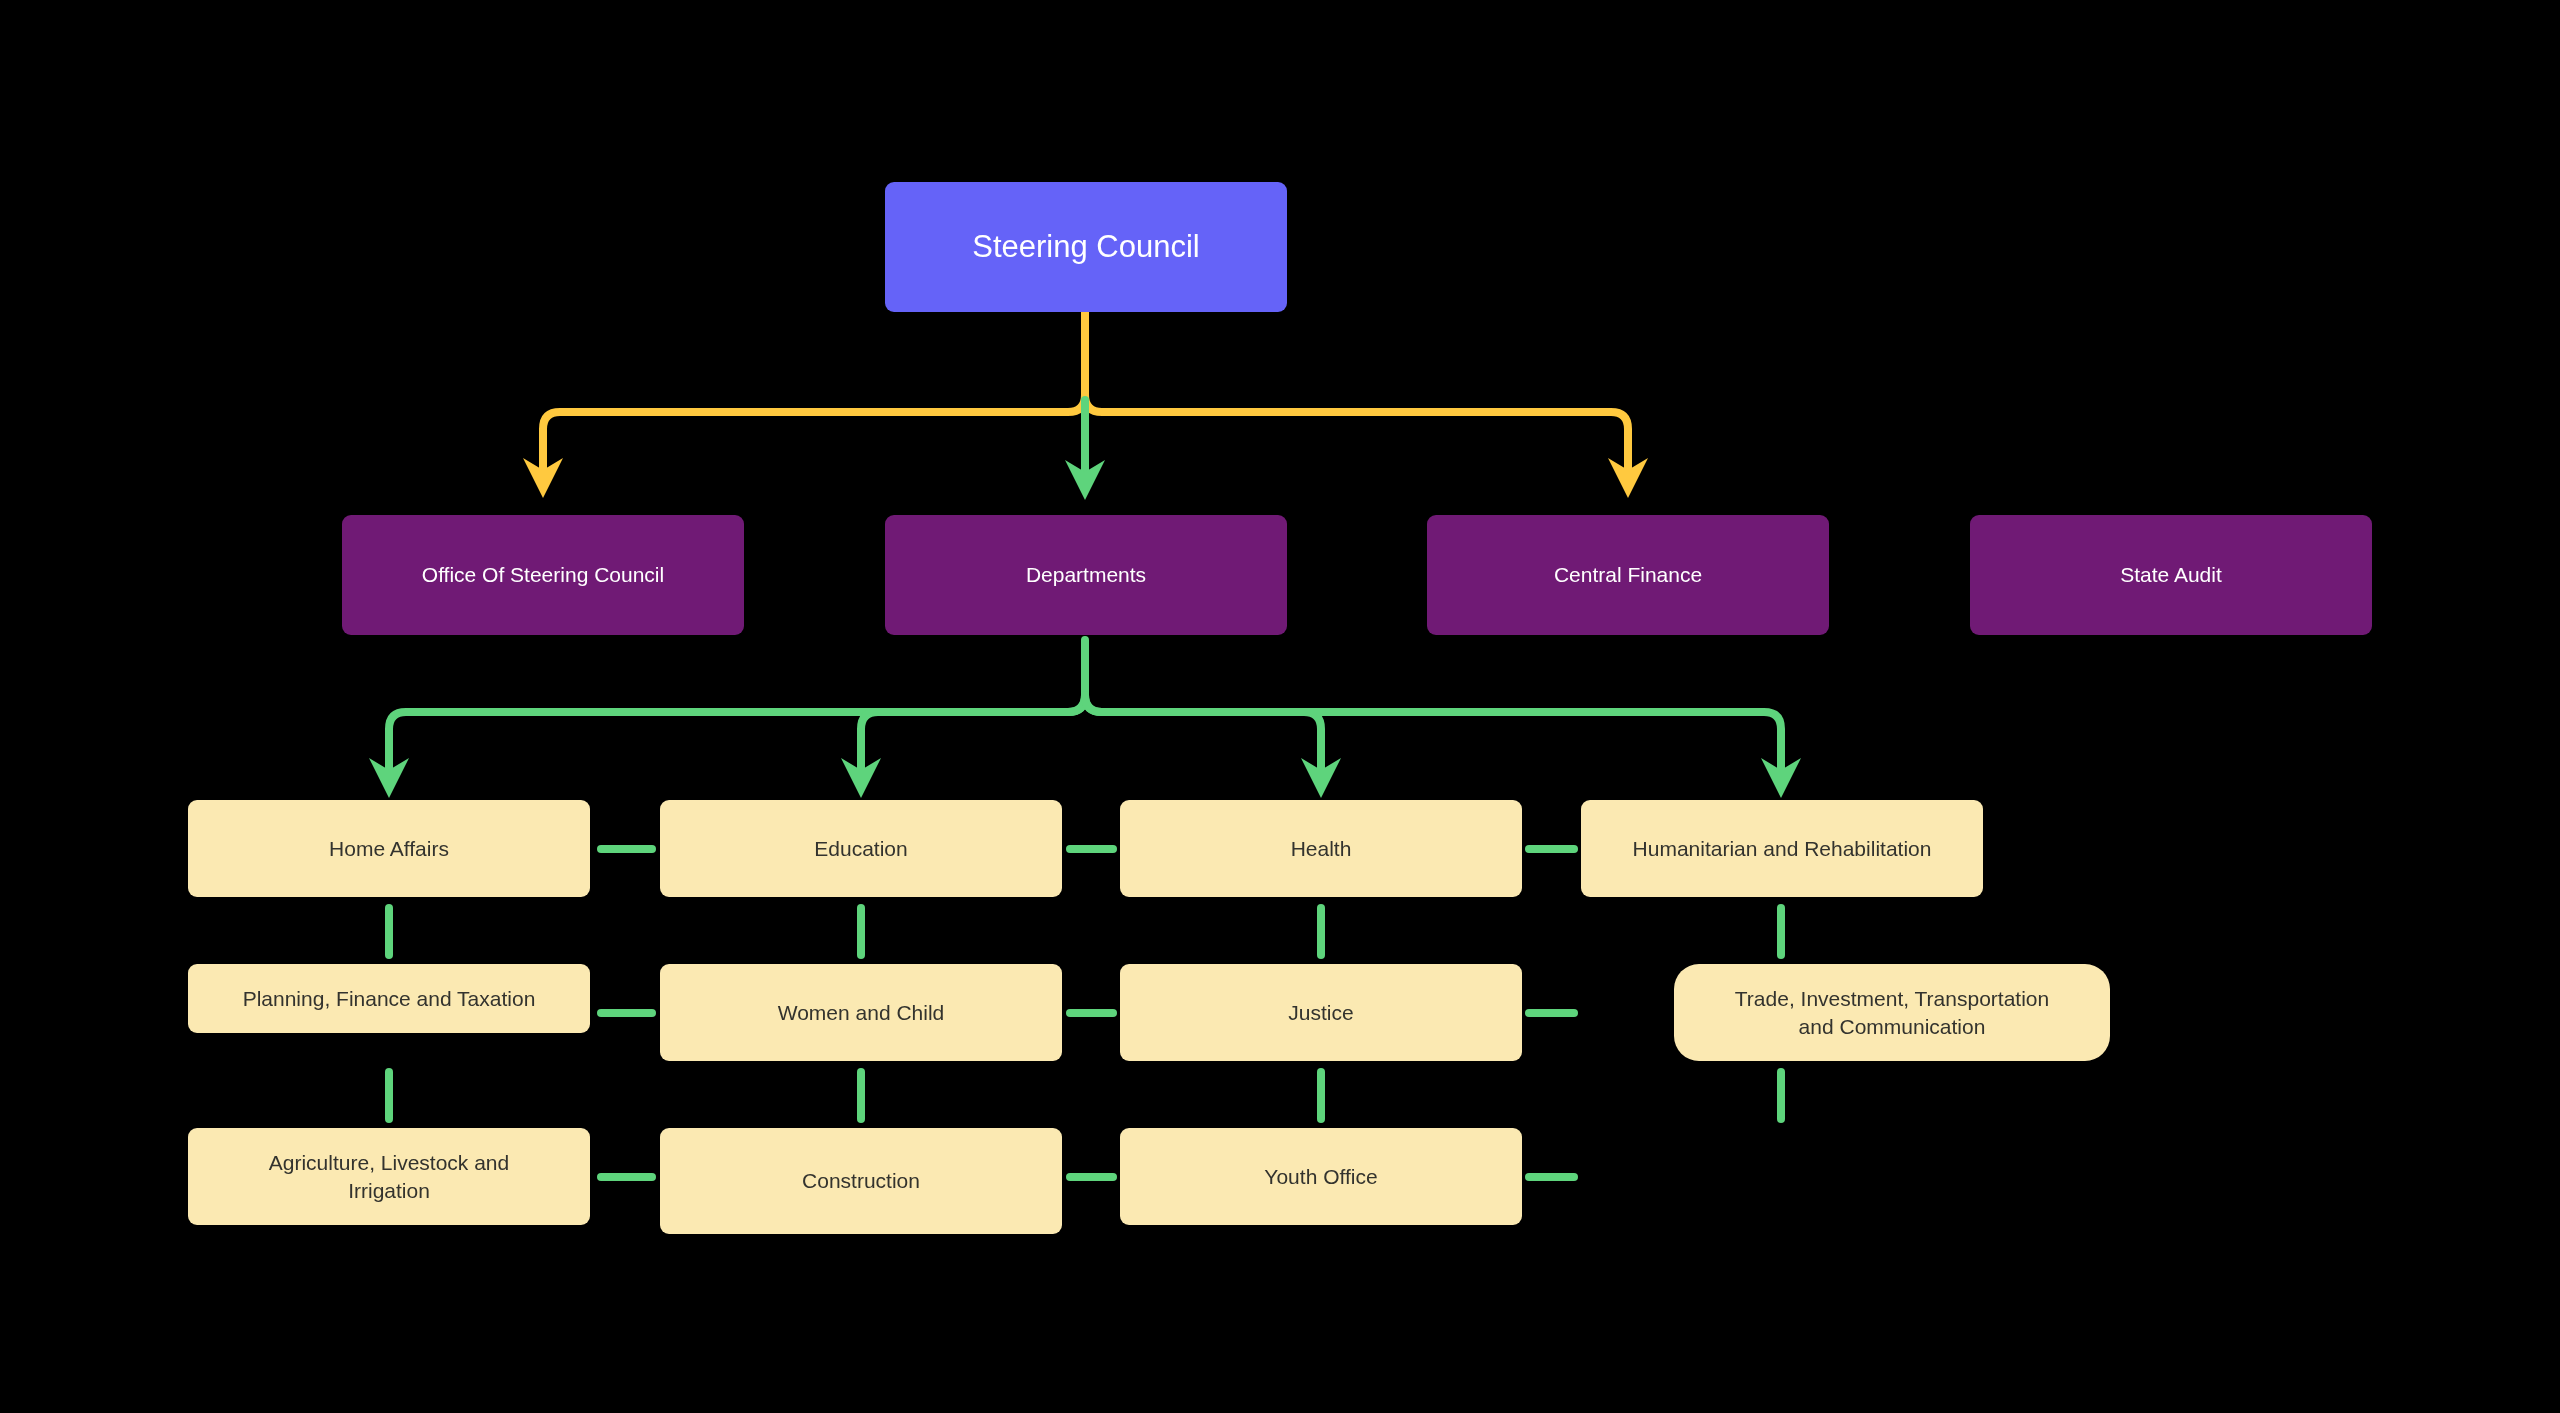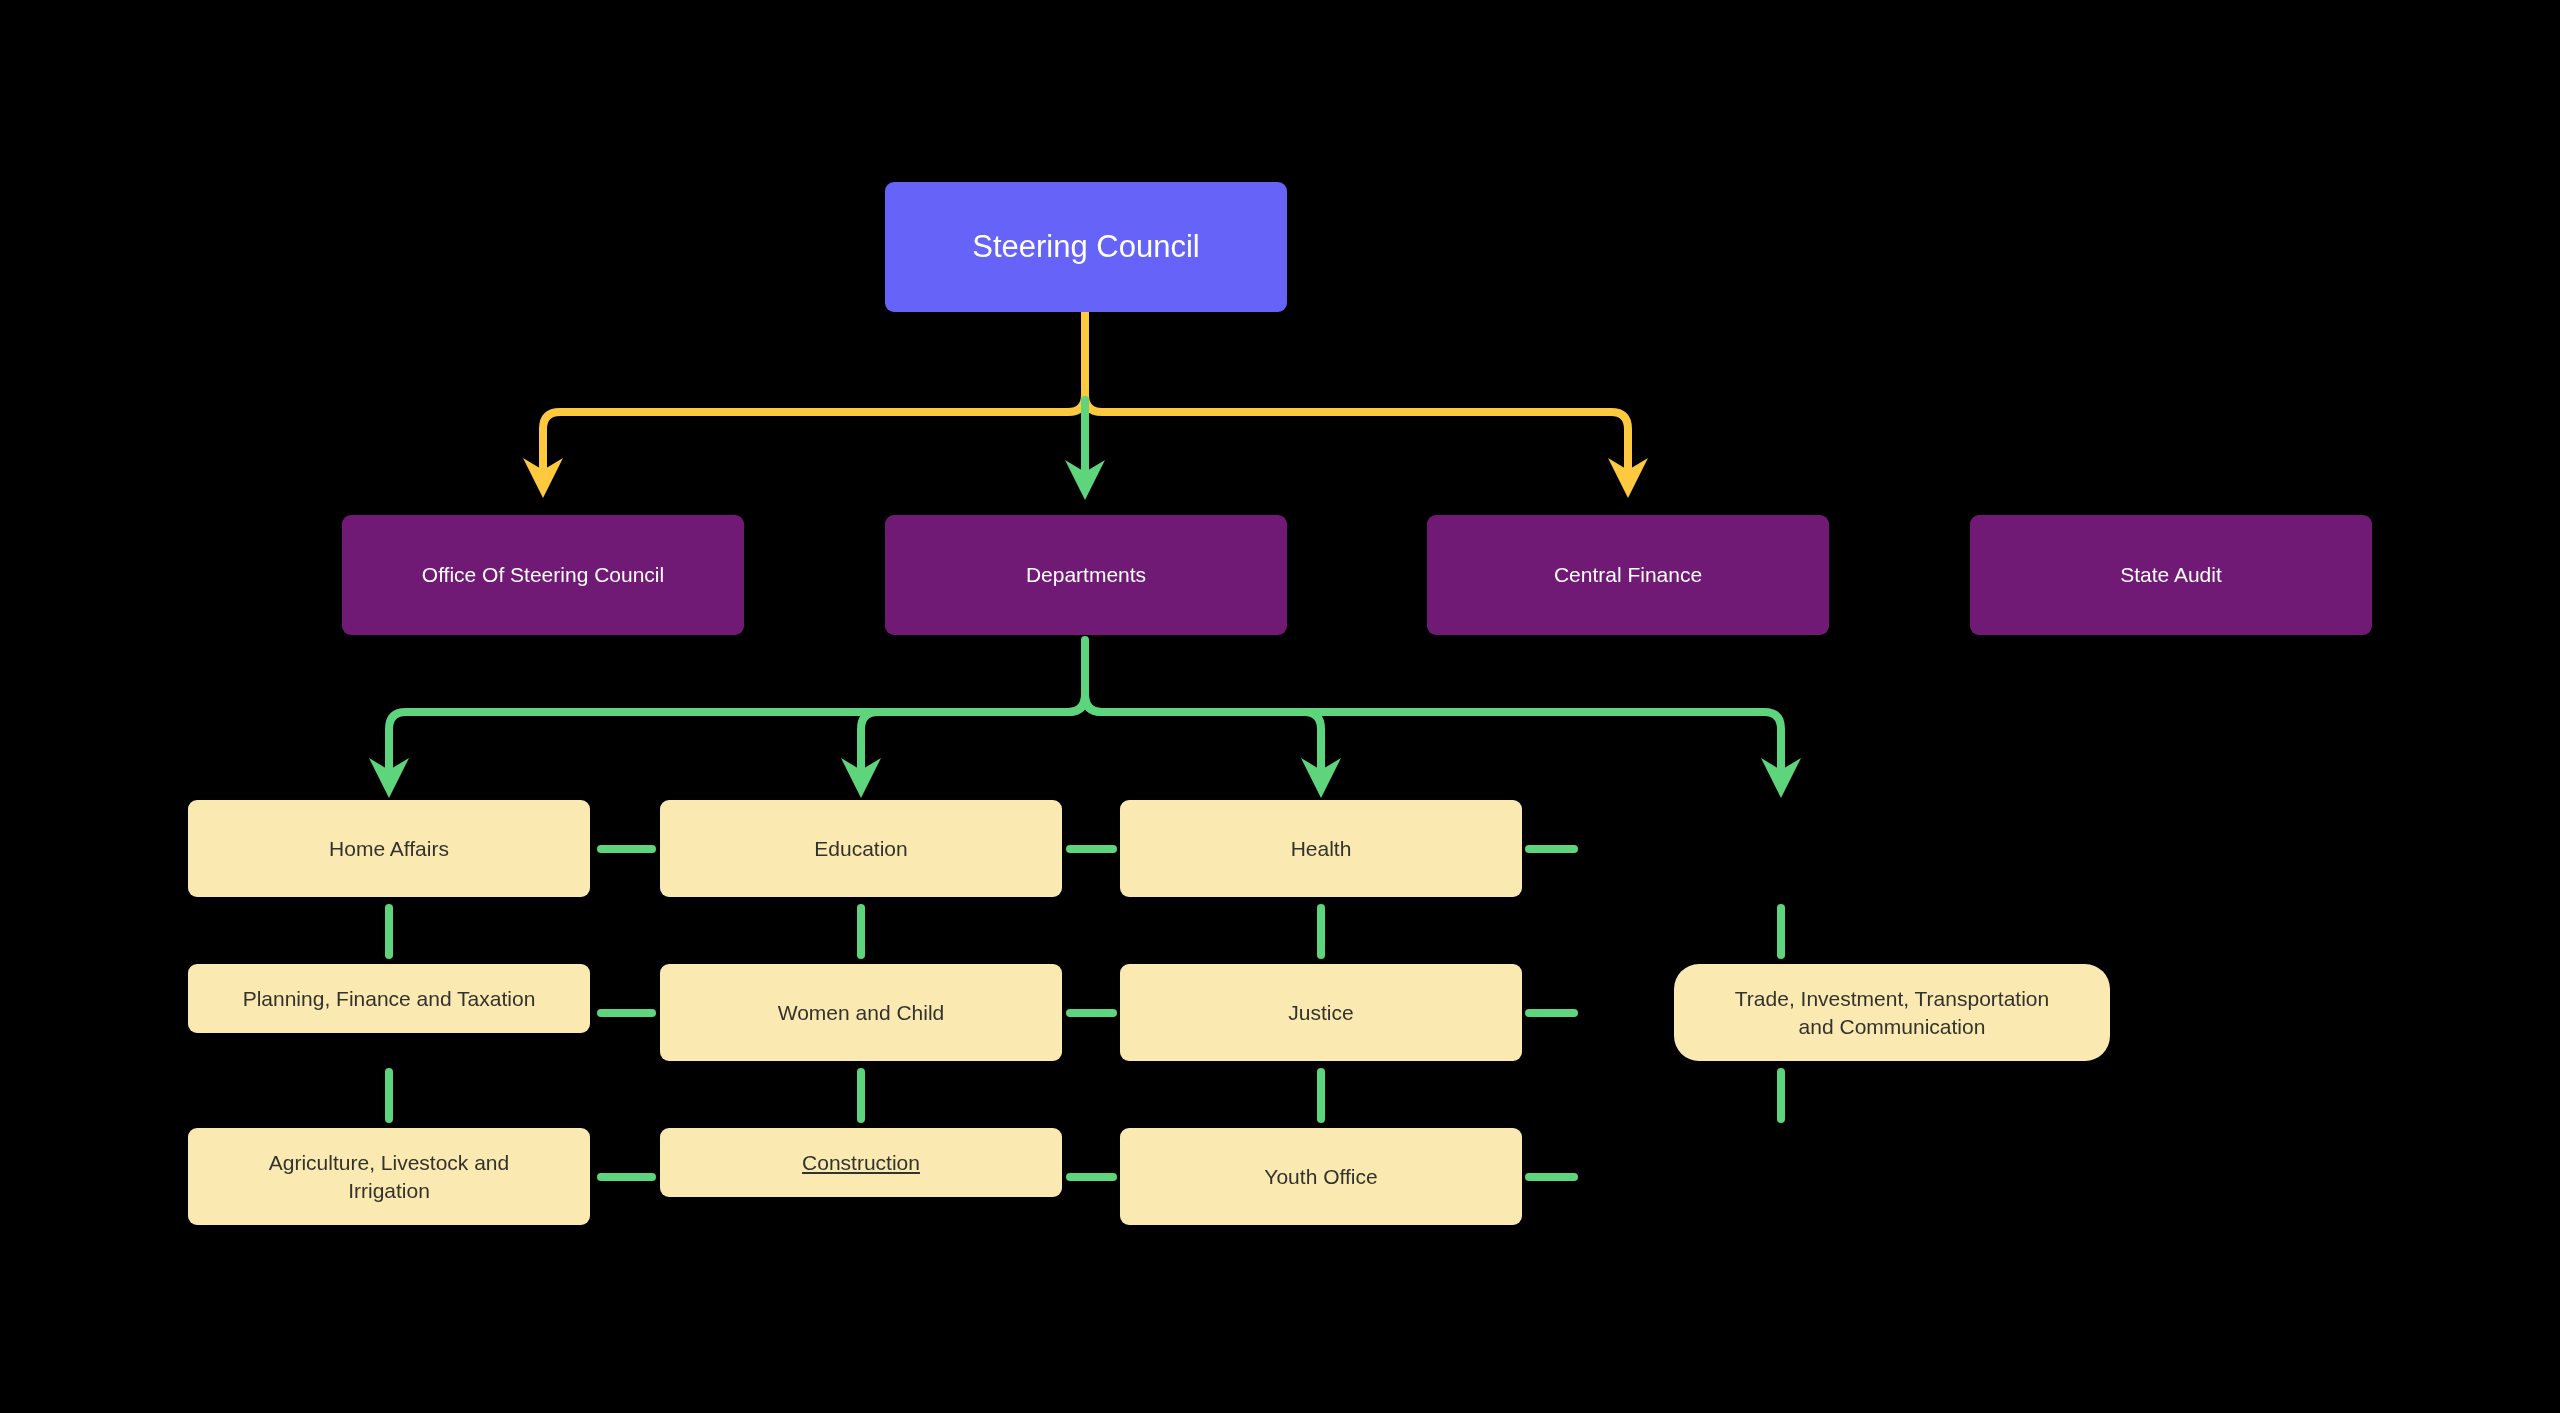--- a/index.html
+++ b/index.html
@@ -155,32 +155,35 @@
     <span class="node-label">Agriculture, Livestock and
 Irrigation</span>
   </div>
 
   <div class="node node-dept" style="left:660px; top:800px; width:402px; height:97px;">
     <span class="node-label">Education</span>
   </div>
   <div class="node node-dept" style="left:660px; top:964px; width:402px; height:97px;">
     <span class="node-label">Women and Child</span>
   </div>
-  <div class="node node-dept" style="left:660px; top:1128px; width:402px; height:69px;text-decoration:underline;">
+  <div class="node node-dept" style="left:660px; top:1128px; width:402px; height:106px;">
     <span class="node-label">Construction</span>
   </div>
 
   <div class="node node-dept" style="left:1120px; top:800px; width:402px; height:97px;">
     <span class="node-label">Health</span>
   </div>
   <div class="node node-dept" style="left:1120px; top:964px; width:402px; height:97px;">
     <span class="node-label">Justice</span>
   </div>
   <div class="node node-dept" style="left:1120px; top:1128px; width:402px; height:97px;">
     <span class="node-label">Youth Office</span>
   </div>
 
+  <div class="node node-dept" style="left:1581px; top:800px; width:402px; height:97px;">
+    <span class="node-label">Humanitarian and Rehabilitation</span>
+  </div>
   <div class="node node-dept" style="left:1674px; top:964px; width:436px; height:97px;border-radius:25px;">
     <span class="node-label">Trade, Investment, Transportation
 and Communication</span>
   </div>
 
 </div>
 
 </body></html>

